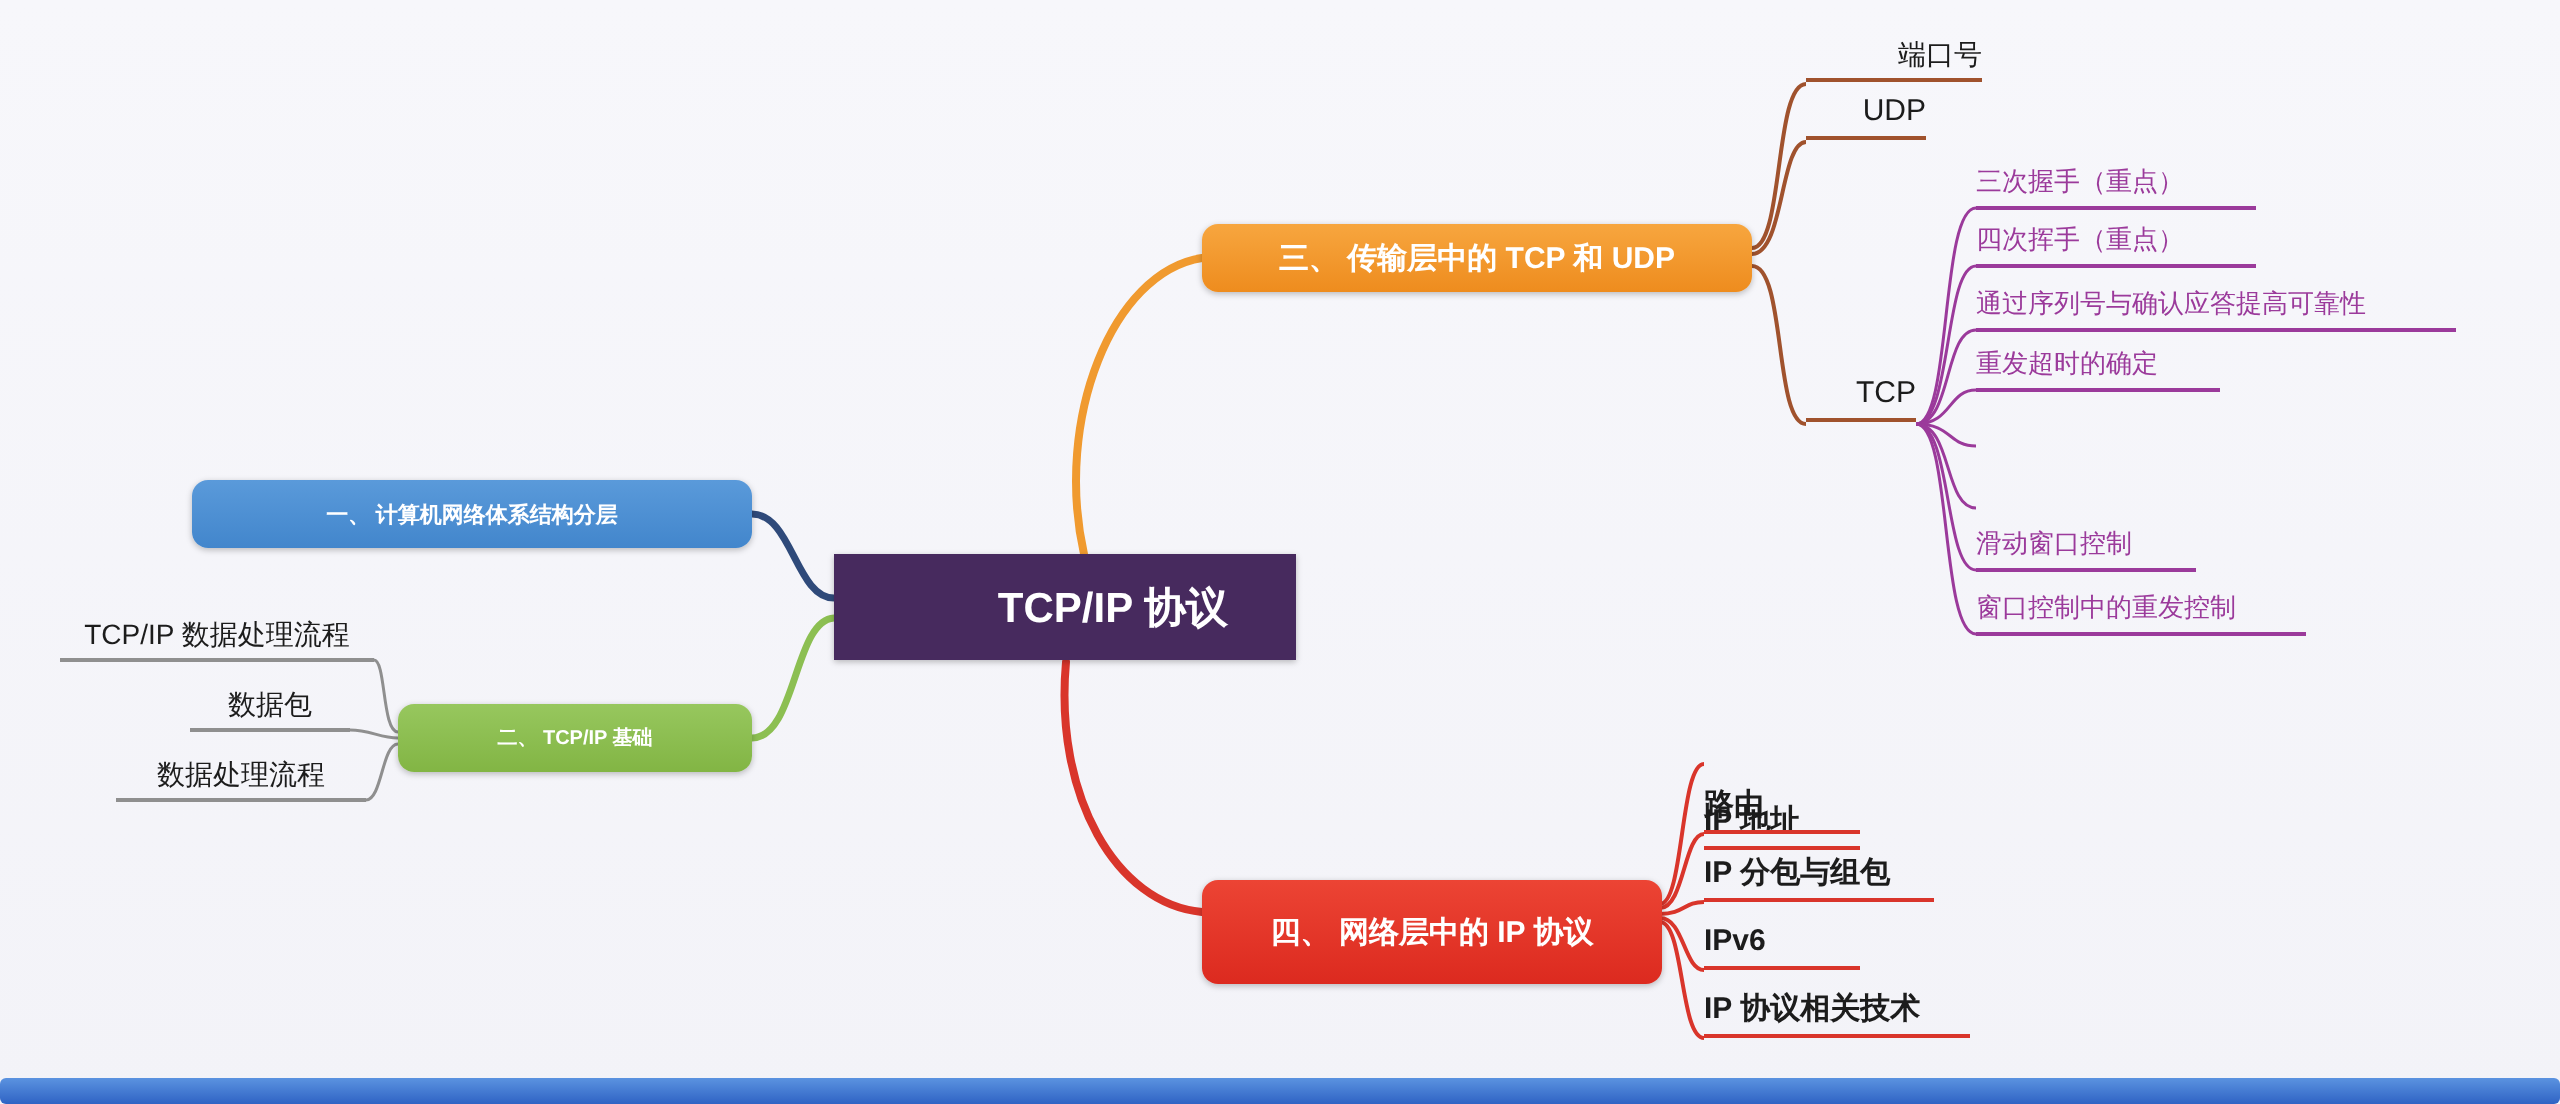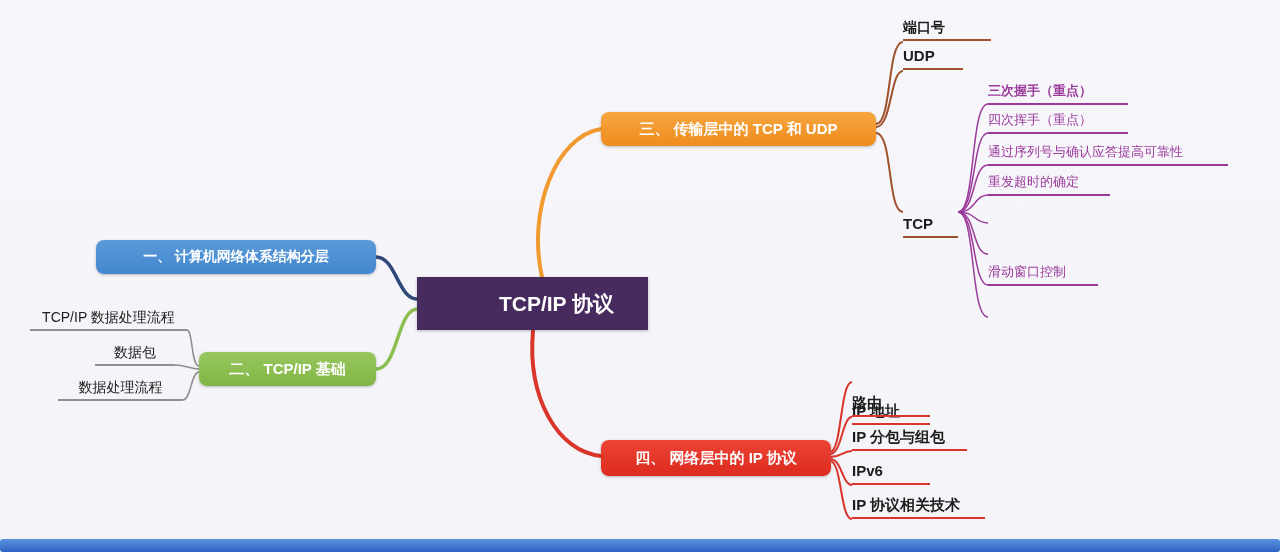--- a/index.html
+++ b/index.html
@@ -32,36 +32,36 @@
     align-items: center;
     justify-content: center;
     cursor: default;
   }
   .node-main {
     background: #472a5e;
     font-size: 21px;
     border-radius: 0;
     padding-left: 48px;
   }
-  .node-blue   { background: linear-gradient(180deg, #5a9ada, #4286cc); font-size: 14px; font-family: Liberation Serif, serif; }
-  .node-green  { background: linear-gradient(180deg, #97c75e, #82b544); font-size: 15px; }
+  .node-blue   { background: linear-gradient(180deg, #5a9ada, #4286cc); font-size: 11px; font-family: Liberation Serif, serif; }
+  .node-green  { background: linear-gradient(180deg, #97c75e, #82b544); font-size: 10px; }
   .node-orange { background: linear-gradient(180deg, #f7a63f, #ee8c1e); font-size: 15px; }
   .node-red    { background: linear-gradient(180deg, #ec4434, #dc2a1f); font-size: 15px; }
   .leaf {
     position: absolute;
     font-size: 14px;
     color: #1c1c1c;
     padding-bottom: 3px;
     border-bottom: 2px solid #8f8f8f;
     white-space: nowrap;
     line-height: 18px;
   }
   .leaf-center  { text-align: center; }
   .leaf-gray    { border-bottom-color: #8f8f8f; }
-  .leaf-brown   { border-bottom-color: #a0522d; font-weight: 700; }
+  .leaf-brown   { border-bottom-color: #a0522d; font-weight: 400; text-align: right; }
   .leaf-magenta { border-bottom-color: #9b3a9b; color: #9b3a9b; font-size: 13px; }
   .leaf-red     { border-bottom-color: #d9352b; font-weight: 600; font-size: 15px; line-height: 19px; }
   .bottom-bar {
     position: absolute;
     left: 0; top: 539;
     top: 539px;
     width: 1280px; height: 13px;
     background: linear-gradient(180deg, #5b93e0, #2f63c4);
     border-radius: 3px;
   }
@@ -107,29 +107,30 @@
   <div class="node node-blue" style="left:96px; top:240px; width:280px; height:34px;">一、 计算机网络体系结构分层</div>
 
   <div class="node node-green" style="left:199px; top:352px; width:177px; height:34px;">二、 TCP/IP 基础</div>
   <div class="leaf leaf-gray leaf-center" style="left:30px; top:308px; width:157px;">TCP/IP 数据处理流程</div>
   <div class="leaf leaf-gray leaf-center" style="left:95px; top:343px; width:80px;">数据包</div>
   <div class="leaf leaf-gray leaf-center" style="left:58px; top:378px; width:125px;">数据处理流程</div>
 
   <div class="node node-orange" style="left:601px; top:112px; width:275px; height:34px;">三、 传输层中的 TCP 和 UDP</div>
   <div class="leaf leaf-brown" style="left:903px; top:18px; width:88px;">端口号</div>
   <div class="leaf leaf-brown" style="left:903px; top:47px; width:60px; font-size:15px;">UDP</div>
-  <div class="leaf leaf-brown" style="left:903px; top:188px; width:55px; font-size:15px;margin-top:27px;">TCP</div>
+  <div class="leaf leaf-brown" style="left:903px; top:188px; width:55px; font-size:15px;">TCP</div>
 
-  <div class="leaf leaf-magenta" style="left:988px; top:82px;  width:140px;font-weight:bold;">三次握手（重点）</div>
+  <div class="leaf leaf-magenta" style="left:988px; top:82px;  width:140px;">三次握手（重点）</div>
   <div class="leaf leaf-magenta" style="left:988px; top:111px; width:140px;">四次挥手（重点）</div>
   <div class="leaf leaf-magenta" style="left:988px; top:143px; width:240px;">通过序列号与确认应答提高可靠性</div>
   <div class="leaf leaf-magenta" style="left:988px; top:173px; width:122px;">重发超时的确定</div>
   <div class="leaf leaf-magenta" style="left:988px; top:263px; width:110px;">滑动窗口控制</div>
+  <div class="leaf leaf-magenta" style="left:988px; top:295px; width:165px;">窗口控制中的重发控制</div>
 
-  <div class="node node-red" style="left:601px; top:440px; width:230px; height:36px;">四、 网络层中的 IP 协议</div>
+  <div class="node node-red" style="left:601px; top:440px; width:230px; height:52px;">四、 网络层中的 IP 协议</div>
   <div class="leaf leaf-red" style="left:852px; top:358px; width:78px;margin-top:43px;">IP 地址</div>
   <div class="leaf leaf-red" style="left:852px; top:393px; width:78px;">路由</div>
   <div class="leaf leaf-red" style="left:852px; top:427px; width:115px;">IP 分包与组包</div>
   <div class="leaf leaf-red" style="left:852px; top:461px; width:78px;">IPv6</div>
   <div class="leaf leaf-red" style="left:852px; top:495px; width:133px;">IP 协议相关技术</div>
 
   <div class="bottom-bar"></div>
 
 </div>
 

